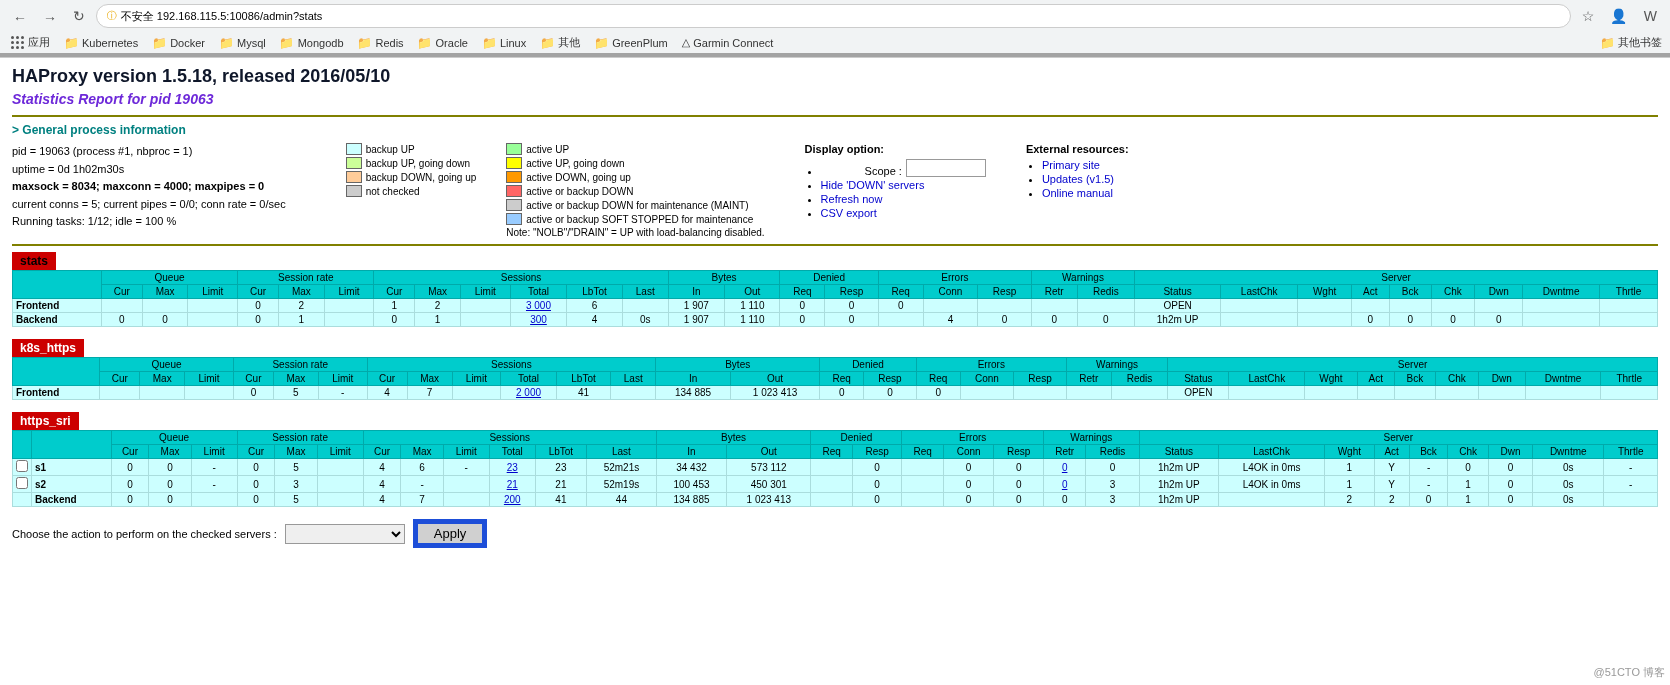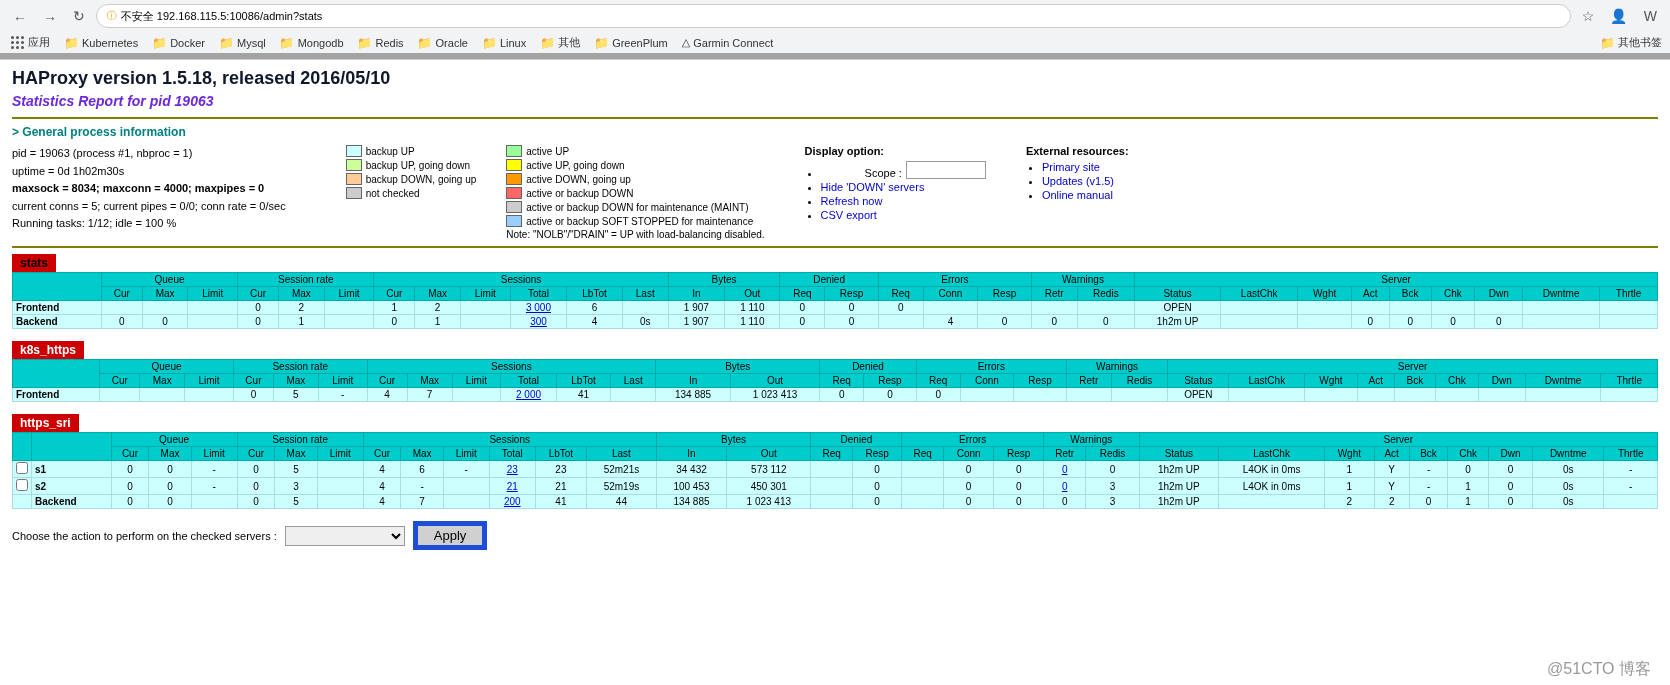--- a/index.html
+++ b/index.html
@@ -4,21 +4,21 @@
   <style>
     * { margin: 0; padding: 0; box-sizing: border-box; }
     body { font-family: Arial, sans-serif; font-size: 11px; background: #fff; color: #000; }
     
     
     .browser-chrome { background: #f1f3f4; border-bottom: 1px solid #ccc; }
     .browser-toolbar { display: flex; align-items: center; padding: 4px 8px; gap: 6px; background: #f1f3f4; }
     .nav-btn { background: none; border: none; cursor: pointer; font-size: 14px; color: #555; padding: 2px 5px; }
     .address-bar { flex: 1; height: 24px; border: 1px solid #ccc; border-radius: 12px; padding: 2px 10px; font-size: 11px; background: #fff; display: flex; align-items: center; }
     .address-bar-icon { color: #e8a700; font-size: 10px; margin-right: 4px; }
-    .bookmarks-bar { display: flex; align-items: center; padding: 2px 8px; gap: 8px; background: #f1f3f4; border-bottom: 6px solid #a3a3a3; font-size: 11px; overflow: hidden; }
+    .bookmarks-bar { display: flex; align-items: center; padding: 2px 8px; gap: 8px; background: #f1f3f4; border-bottom: 4px solid #a3a3a3; font-size: 11px; overflow: hidden; }
     .bookmark-item { display: flex; align-items: center; gap: 3px; cursor: pointer; color: #333; white-space: nowrap; padding: 1px 3px; }
     .folder-icon { color: #f9ab00; font-size: 12px; }
     .apps-icon { display: grid; grid-template-columns: 1fr 1fr 1fr; gap: 1px; width: 14px; height: 14px; }
     .apps-dot { width: 3px; height: 3px; background: #555; border-radius: 50%; }
     .other-bookmarks { margin-left: auto; display: flex; align-items: center; gap: 3px; color: #333; }
 
     
     .page-content { padding: 8px 12px; }
     .haproxy-title { color: #0f172a; font-size: 18px; font-weight: bold; margin-bottom: 4px; }
     .stats-title { color: #6d28d9; font-size: 14px; font-style: italic; font-weight: bold; margin-bottom: 8px; }
@@ -61,21 +61,21 @@
     
     .action-row { display: flex; align-items: center; gap: 8px; margin-top: 8px; font-size: 11px; }
     .action-select { height: 20px; font-size: 11px; border: 1px solid #999; min-width: 120px; }
     .apply-btn { background: #d0d0d0; border: 5px solid #1d4ed8; padding: 2px 16px; cursor: pointer; font-size: 13px; }
     
     .top-info-area { display: flex; justify-content: space-between; }
     .legend-display-row { display: flex; gap: 40px; flex: 1; margin-left: 60px; }
     
     td a { color: #0000cc; text-decoration: underline; }
     
-    .watermark { position: fixed; bottom: 5px; right: 19px; font-size: 16px; color: #999; }
+    .watermark { position: fixed; bottom: 5px; right: 5px; font-size: 11px; color: #999; }
 
     .checkbox-cell { width: 16px; }
     input[type="checkbox"] { width: 12px; height: 12px; }
   </style>
 </head>
 <body>
 
 <div class="browser-chrome">
   <div class="browser-toolbar">
     <button class="nav-btn">←</button>

